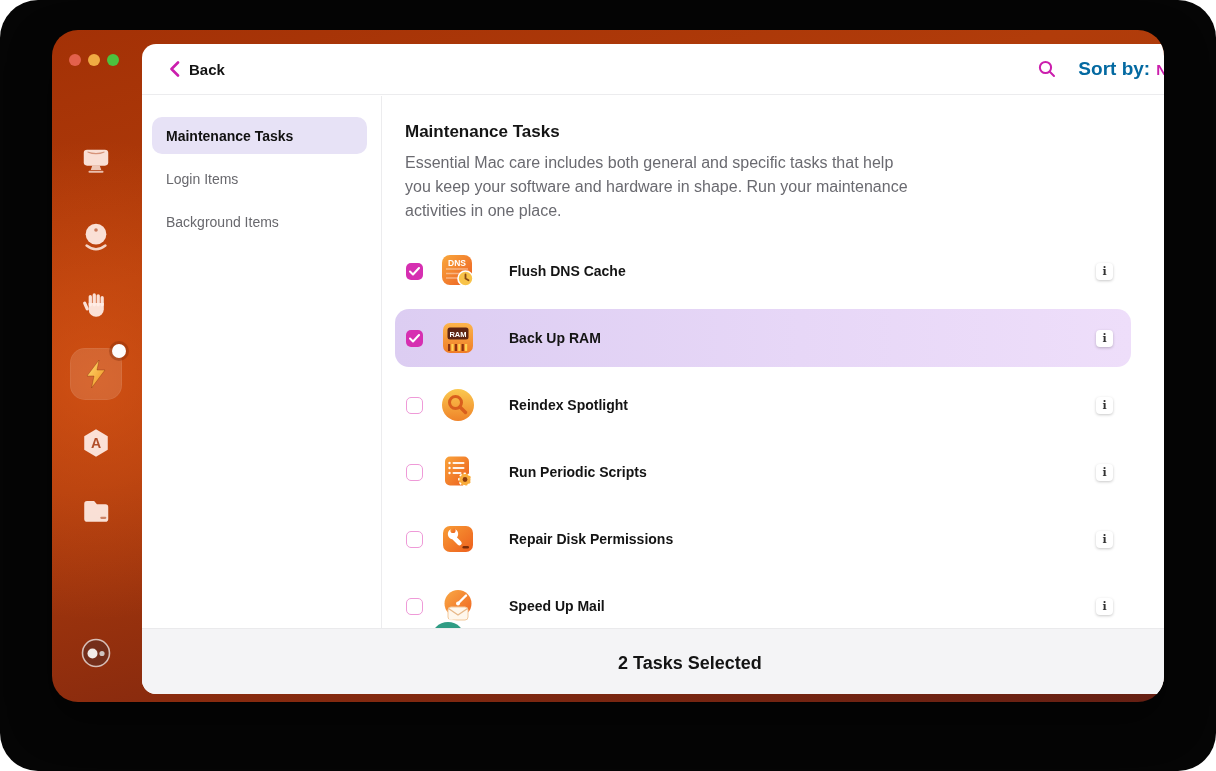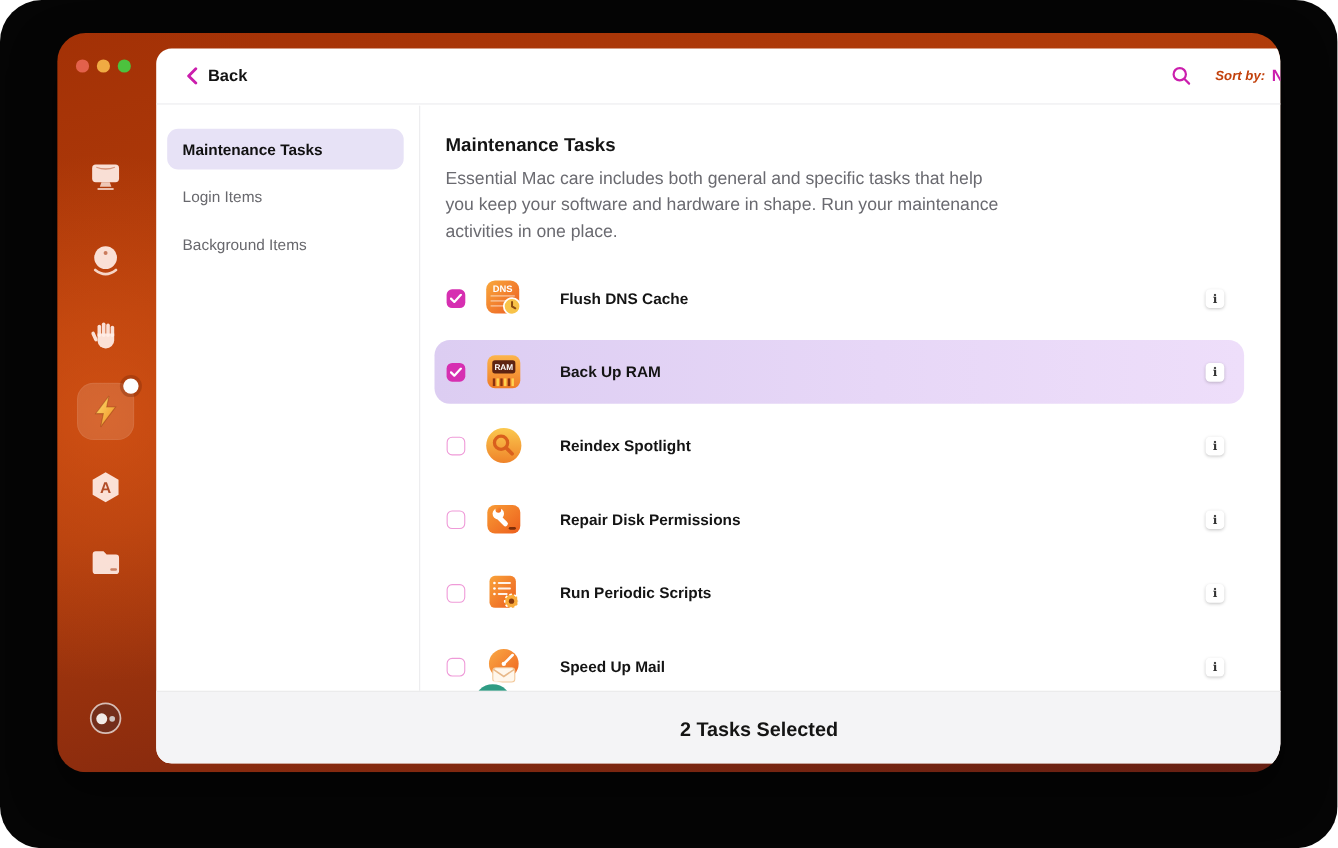--- a/index.html
+++ b/index.html
@@ -35,21 +35,21 @@
     background:#fff; border-radius:14px; overflow:hidden;
   }
 
   
   .card-header { position:relative; height:51px; border-bottom:1px solid #ececee; display:flex; align-items:center; }
   .back-btn { position:absolute; left:27px; display:flex; align-items:center; gap:9px; cursor:pointer; }
   .back-btn span { font-size:15px; font-weight:700; color:#141414; }
   .header-title { position:absolute; left:0; right:0; text-align:center; font-size:15px; font-weight:700; color:#141414; }
   .header-right { position:absolute; right:26px; display:flex; align-items:center; gap:22px; }
   .sort-group { display:flex; align-items:center; gap:6px; }
-  .sort-label { font-size:12px; font-weight:700; color:#c2410c;font-style:italic; }
+  .sort-label { font-size:19px; font-weight:700; color:#0369a1; }
   .sort-value { font-size:15px; font-weight:600; color:#cb1ead; display:flex; align-items:center; gap:4px;text-align:right; }
 
   
   .card-body { position:absolute; top:52px; left:0; right:0; bottom:66px; display:flex; }
   .nav-col { width:240px; border-right:1px solid #ececee; padding-top:21px; }
   .nav-pill { margin:0 14px 0 10px; height:37px; border-radius:10px; display:flex; align-items:center; padding-left:14px;
     font-size:14px; color:#68686d; cursor:pointer; }
   .nav-pill + .nav-pill { margin-top:6px; }
   .nav-pill.active { background:#e7e2f6; color:#111; font-weight:700; }
 
@@ -281,41 +281,20 @@
               </span>
               <span class="task-label">Reindex Spotlight</span>
               <span class="info-badge"></span>
             </div>
 
             <div class="task-row">
               <span class="checkbox unchecked"></span>
               <span class="task-icon">
                 <svg width="38" height="38" viewBox="0 0 38 38">
                   <defs>
-                      <linearGradient id="gOrD" x1="0" y1="0" x2="1" y2="1">
-                        <stop offset="0" stop-color="#f89c35"></stop>
-                        <stop offset="1" stop-color="#ed5f1d"></stop>
-                      </linearGradient>
-                    </defs>
-                  <rect x="4" y="6" width="30" height="26" rx="7" fill="url(#gOrD)"></rect>
-                  <rect x="23.5" y="26" width="6.5" height="2.6" rx="1.3" fill="#7c2d08"></rect>
-                  <circle cx="14" cy="14" r="5.2" fill="#fff"></circle>
-                  <circle cx="14" cy="10.5" r="2.6" fill="url(#gOrD)"></circle>
-                  <rect x="15.5" y="14.5" width="4.6" height="12" rx="2.3" fill="#fff" transform="rotate(-45 17.8 20.5)"></rect>
-                </svg>
-              </span>
-              <span class="task-label">Repair Disk Permissions</span>
-              <span class="info-badge"></span>
-            </div>
-
-            <div class="task-row">
-              <span class="checkbox unchecked"></span>
-              <span class="task-icon">
-                <svg width="38" height="38" viewBox="0 0 38 38">
-                  <defs>
                       <linearGradient id="gOrE" x1="0" y1="0" x2="1" y2="1">
                         <stop offset="0" stop-color="#f9a33a"></stop>
                         <stop offset="1" stop-color="#ec5e1f"></stop>
                       </linearGradient>
                     </defs>
                   <rect x="6" y="3.5" width="24" height="29" rx="5" fill="url(#gOrE)"></rect>
                   <circle cx="10.5" cy="10" r="1.2" fill="#fff"></circle>
                     <rect x="13.5" y="9" width="12" height="2" rx="1" fill="#fff" opacity=".9"></rect>
                   <circle cx="10.5" cy="15" r="1.2" fill="#fff"></circle>
                     <rect x="13.5" y="14" width="12" height="2" rx="1" fill="#fff" opacity=".9"></rect>
@@ -327,20 +306,41 @@
               </span>
               <span class="task-label">Run Periodic Scripts</span>
               <span class="info-badge"></span>
             </div>
 
             <div class="task-row">
               <span class="checkbox unchecked"></span>
               <span class="task-icon">
                 <svg width="38" height="38" viewBox="0 0 38 38">
                   <defs>
+                      <linearGradient id="gOrD" x1="0" y1="0" x2="1" y2="1">
+                        <stop offset="0" stop-color="#f89c35"></stop>
+                        <stop offset="1" stop-color="#ed5f1d"></stop>
+                      </linearGradient>
+                    </defs>
+                  <rect x="4" y="6" width="30" height="26" rx="7" fill="url(#gOrD)"></rect>
+                  <rect x="23.5" y="26" width="6.5" height="2.6" rx="1.3" fill="#7c2d08"></rect>
+                  <circle cx="14" cy="14" r="5.2" fill="#fff"></circle>
+                  <circle cx="14" cy="10.5" r="2.6" fill="url(#gOrD)"></circle>
+                  <rect x="15.5" y="14.5" width="4.6" height="12" rx="2.3" fill="#fff" transform="rotate(-45 17.8 20.5)"></rect>
+                </svg>
+              </span>
+              <span class="task-label">Repair Disk Permissions</span>
+              <span class="info-badge"></span>
+            </div>
+
+            <div class="task-row">
+              <span class="checkbox unchecked"></span>
+              <span class="task-icon">
+                <svg width="38" height="38" viewBox="0 0 38 38">
+                  <defs>
                       <linearGradient id="gOrF" x1="0" y1="0" x2="1" y2="1">
                         <stop offset="0" stop-color="#f9a945"></stop>
                         <stop offset="1" stop-color="#ef6420"></stop>
                       </linearGradient>
                     </defs>
                   <circle cx="19" cy="16.5" r="13.5" fill="url(#gOrF)"></circle>
                   <line x1="19" y1="16.5" x2="27" y2="8.5" stroke="#fff" stroke-width="2.4" stroke-linecap="round"></line>
                   <circle cx="19" cy="16.5" r="2" fill="#fff"></circle>
                   <rect x="9" y="20" width="20" height="13" rx="3" fill="#fff7ec" stroke="#f2c89a" stroke-width="1"></rect>
                   <path d="M9.5 21.5 L19 28 L28.5 21.5" fill="none" stroke="#e8b98a" stroke-width="1.4"></path>

